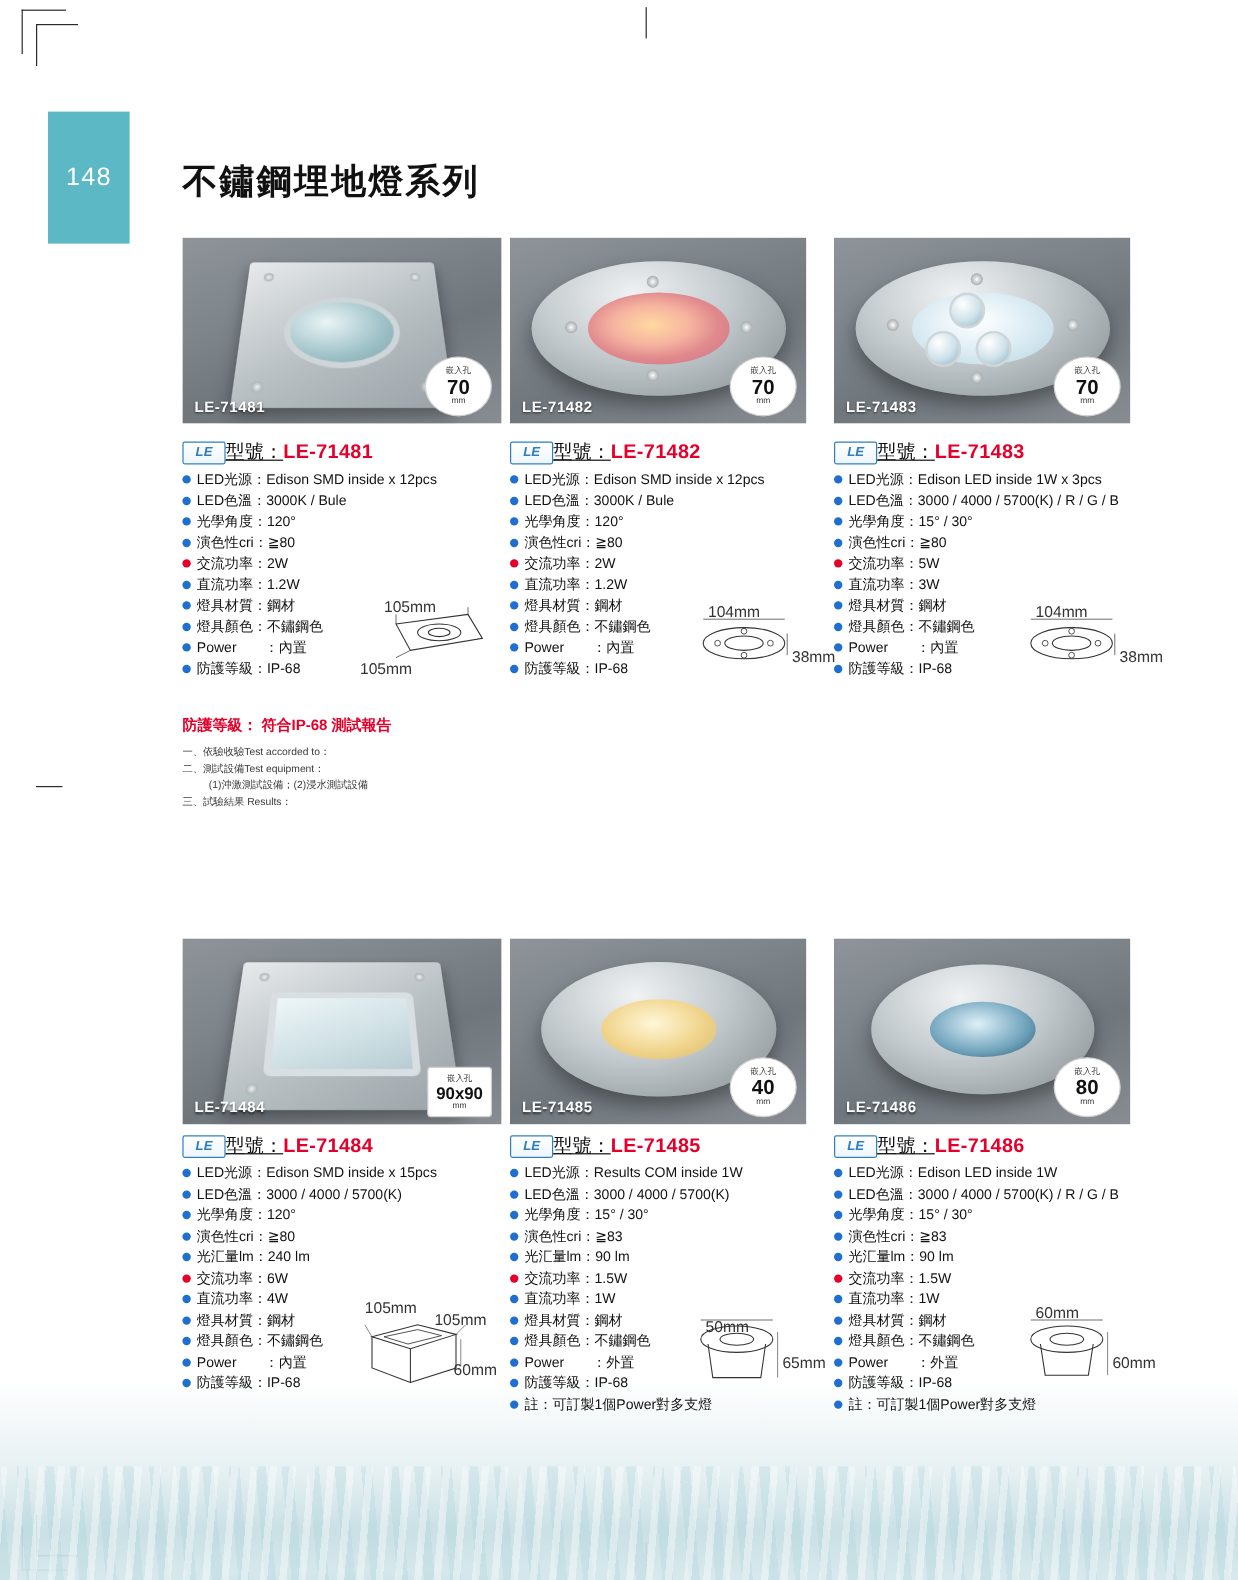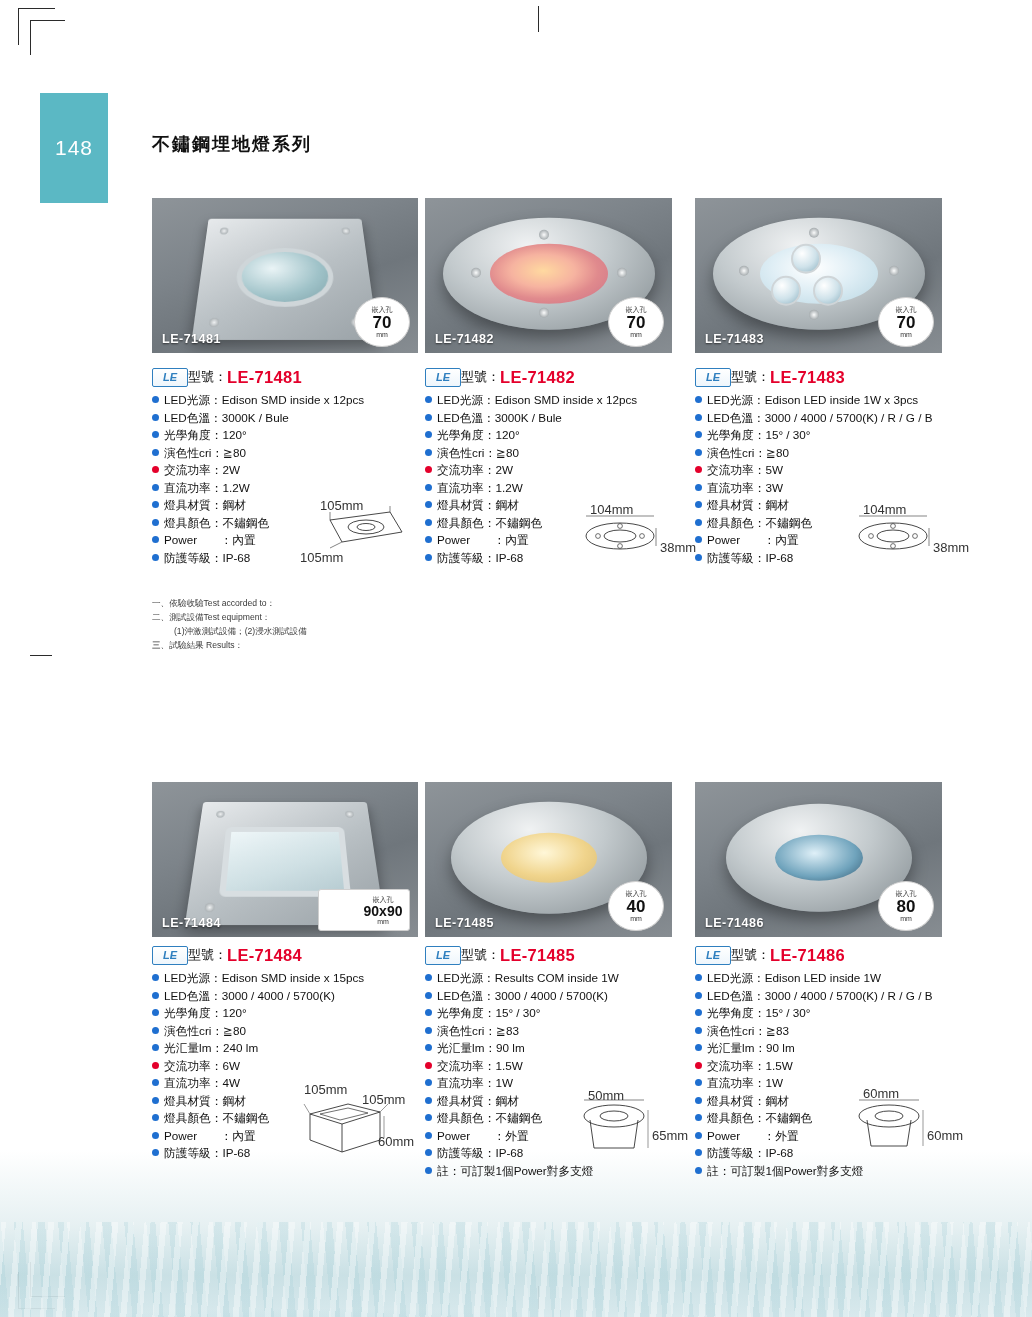--- a/index.html
+++ b/index.html
@@ -23,21 +23,21 @@
   
   #page-tab{
     position:absolute;left:40px;top:93px;width:68px;height:110px;
     background:#5bb8c4;color:#fff;
     display:flex;align-items:center;justify-content:center;
     font-size:21px;letter-spacing:1px;
   }
   
   #heading{
     position:absolute;left:152px;top:132px;
-    font-size:18px;font-weight:bold;letter-spacing:2px;color:#111;
+    font-size:29px;font-weight:bold;letter-spacing:2px;color:#111;
   }
 
   
   .waterwrap{position:absolute;left:0;top:1150px;width:1032px;height:167px;overflow:hidden;}
   .water{position:absolute;left:0;top:0;width:1032px;height:167px;
     background:
       radial-gradient(ellipse 600px 60px at 30% 120%, rgba(150,200,210,.55), rgba(255,255,255,0) 70%),
       radial-gradient(ellipse 520px 50px at 75% 130%, rgba(165,205,215,.5), rgba(255,255,255,0) 70%),
       linear-gradient(to bottom, rgba(255,255,255,1) 0%, rgba(226,238,240,.85) 45%, rgba(196,221,226,.9) 75%, rgba(214,232,236,.95) 100%);
   }
@@ -61,21 +61,21 @@
   }
   .bore{
     position:absolute;right:8px;bottom:6px;width:54px;height:48px;border-radius:50%;
     background:#fff;border:1px solid #cfcfcf;
     display:flex;flex-direction:column;align-items:center;justify-content:center;
     line-height:1;
   }
   .bore .t{font-size:7px;color:#333;letter-spacing:0;margin-bottom:1px;}
   .bore .n{font-size:17px;font-weight:bold;color:#111;}
   .bore .u{font-size:7px;color:#333;}
-  .bore.sq{border-radius:3px;width:52px;height:40px;padding-left:38px;}
+  .bore.sq{border-radius:3px;width:52px;height:40px;}
 
   
   .lampA{position:absolute;left:50%;top:50%;transform:translate(-50%,-52%);}
   .sqPlate{width:168px;height:136px;background:linear-gradient(150deg,#e7eaec,#b9c0c4 55%,#9aa2a7);
     border-radius:4px;box-shadow:0 6px 14px rgba(0,0,0,.35);transform:perspective(320px) rotateX(28deg);}
   .sqPlate .glass{position:absolute;left:50%;top:52%;transform:translate(-50%,-50%);
     width:86px;height:56px;border-radius:50%;
     background:radial-gradient(ellipse at 35% 35%, #eaf4f6, #9fc2c8 60%, #7fa3aa);
     border:5px solid #cfd6d9;}
   .sqPlate .scr{position:absolute;width:9px;height:9px;border-radius:50%;background:radial-gradient(#f0f2f3,#8d9599);}
@@ -95,21 +95,21 @@
 
   
   .spec{position:absolute;}
   .spec .hdr{display:flex;align-items:center;gap:0;height:22px;margin-bottom:3px;}
   .logoLE{
     width:34px;height:17px;border:1px solid #2f7fbf;border-radius:2px;
     display:flex;align-items:center;justify-content:center;
     font-style:italic;font-weight:bold;font-size:11px;color:#2f7fbf;
     background:linear-gradient(#fff,#eef6fc);
   }
-  .hdr .lbl{font-size:13px;color:#111;}
+  .hdr .lbl{font-size:16px;color:#111;text-decoration:underline;}
   .hdr .model{font-size:16.5px;font-weight:bold;color:#e4002b;letter-spacing:.3px;}
   .row{display:flex;align-items:flex-start;font-size:11.7px;line-height:17.5px;color:#111;}
   .bul{width:7px;height:7px;border-radius:50%;background:#1f6fd0;margin:5px 5px 0 0;flex:none;}
   .bul.red{background:#e4002b;}
   .row .k{white-space:nowrap;}
   .row .v{white-space:nowrap;}
 
   
   .dim{position:absolute;font-size:13px;color:#333;}
   .dim .lbl{position:absolute;white-space:nowrap;}
@@ -413,20 +413,21 @@
     <ellipse cx="48" cy="34" rx="16" ry="6" fill="none" stroke="#333" stroke-width=".9"></ellipse>
     <circle cx="26" cy="34" r="2.4" fill="none" stroke="#333" stroke-width=".7"></circle>
     <circle cx="70" cy="34" r="2.4" fill="none" stroke="#333" stroke-width=".7"></circle>
     <circle cx="48" cy="24" r="2.4" fill="none" stroke="#333" stroke-width=".7"></circle>
     <circle cx="48" cy="44" r="2.4" fill="none" stroke="#333" stroke-width=".7"></circle>
     <line x1="84" y1="26" x2="84" y2="44" stroke="#333" stroke-width=".6"></line>
   </svg>
 </div>
 
 <div id="ipnote">
+  <div class="t">防護等級： 符合IP-68 測試報告</div>
   <div class="ln">一、依驗收驗Test accorded to：</div>
   <div class="ln">二、測試設備Test equipment：</div>
   <div class="ln ind">(1)沖激測試設備；(2)浸水測試設備</div>
   <div class="ln">三、試驗結果 Results：</div>
 </div>
 
 <div class="photo" style="left:152px;top:782px;width:266px;height:155px;">
   <div class="frame"></div>
   <div class="lampA">
     <div class="sqPlate" style="position:relative;width:180px;height:138px;">
@@ -683,21 +684,21 @@
     <polyline points="14,32 14,58 46,70 46,42" fill="none" stroke="#333" stroke-width=".9"></polyline>
     <polyline points="46,70 84,58 84,30" fill="none" stroke="#333" stroke-width=".9"></polyline>
     <polygon points="24,32 52,26 72,31 44,38" fill="none" stroke="#333" stroke-width=".7"></polygon>
     <line x1="14" y1="32" x2="8" y2="22" stroke="#333" stroke-width=".5"></line>
     <line x1="84" y1="30" x2="92" y2="22" stroke="#333" stroke-width=".5"></line>
     <line x1="88" y1="34" x2="88" y2="56" stroke="#333" stroke-width=".5"></line>
   </svg>
 </div>
 
 <div class="dim" style="left:570px;top:1086px;width:118px;height:80px;">
-  <div class="lbl" style="left:18px;top:2px;">50mm</div>
+  <div class="lbl" style="left:18px;top:12px;">50mm</div>
   <div class="lbl" style="left:82px;top:42px;">65mm</div>
   <svg width="118" height="80" viewBox="0 0 118 80">
     <line x1="14" y1="14" x2="74" y2="14" stroke="#333" stroke-width=".6"></line>
     <ellipse cx="44" cy="30" rx="30" ry="11" fill="none" stroke="#333" stroke-width=".9"></ellipse>
     <ellipse cx="44" cy="30" rx="14" ry="5" fill="none" stroke="#333" stroke-width=".9"></ellipse>
     <path d="M20,34 L24,62 L64,62 L68,34" fill="none" stroke="#333" stroke-width=".9"></path>
     <line x1="78" y1="24" x2="78" y2="62" stroke="#333" stroke-width=".5"></line>
   </svg>
 </div>
 

